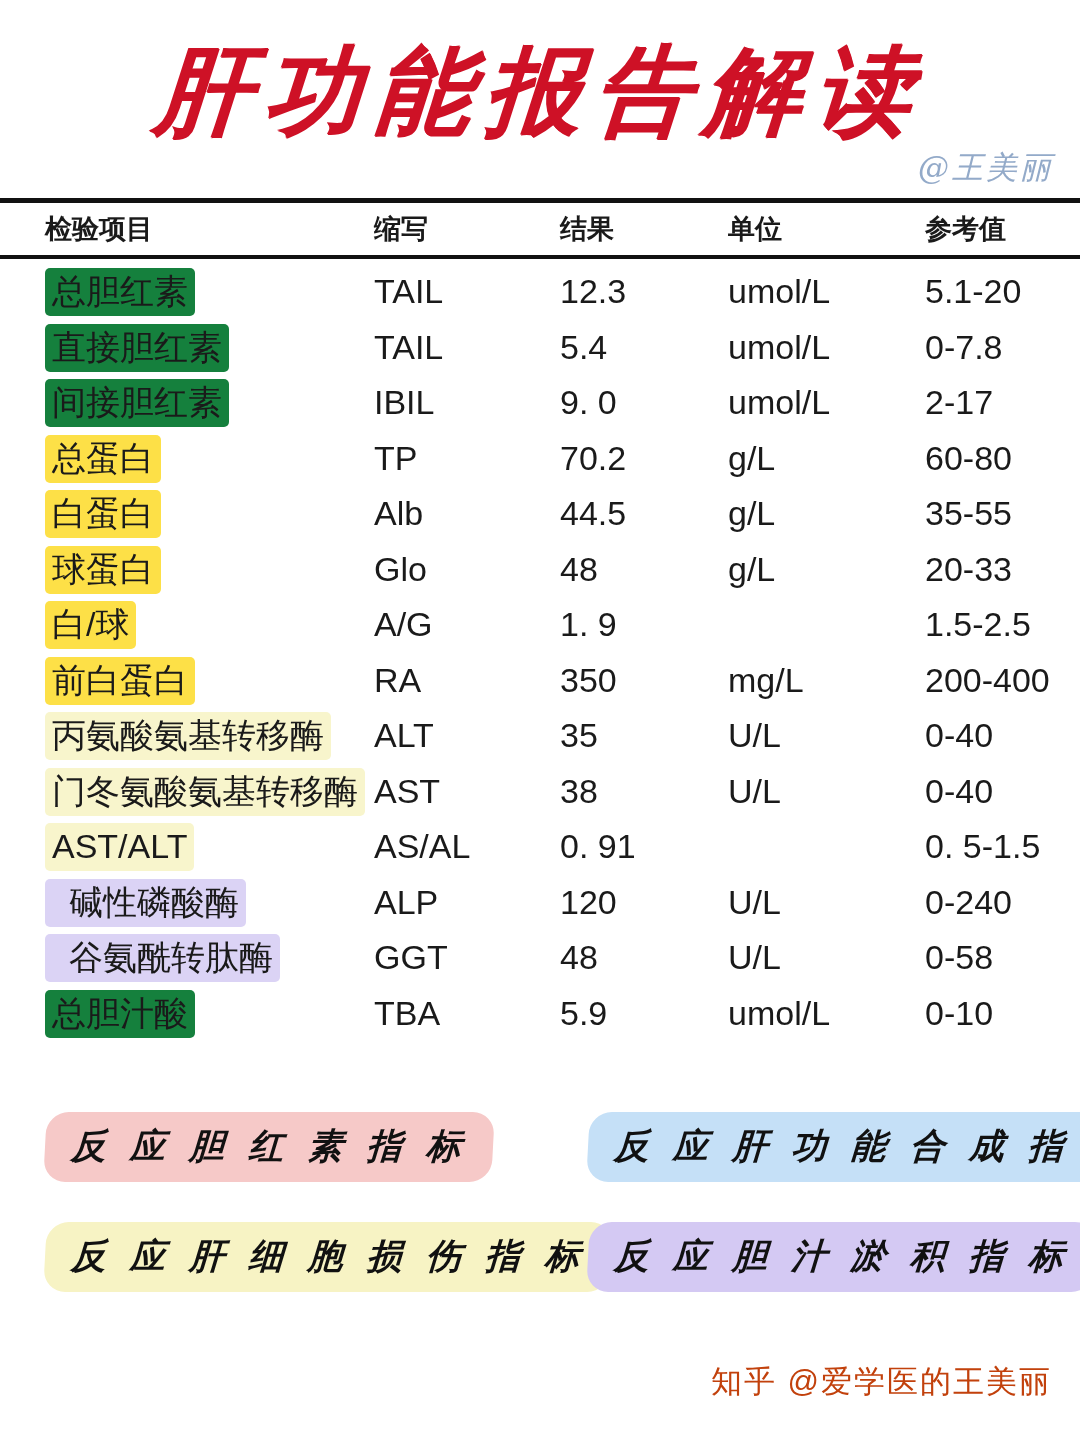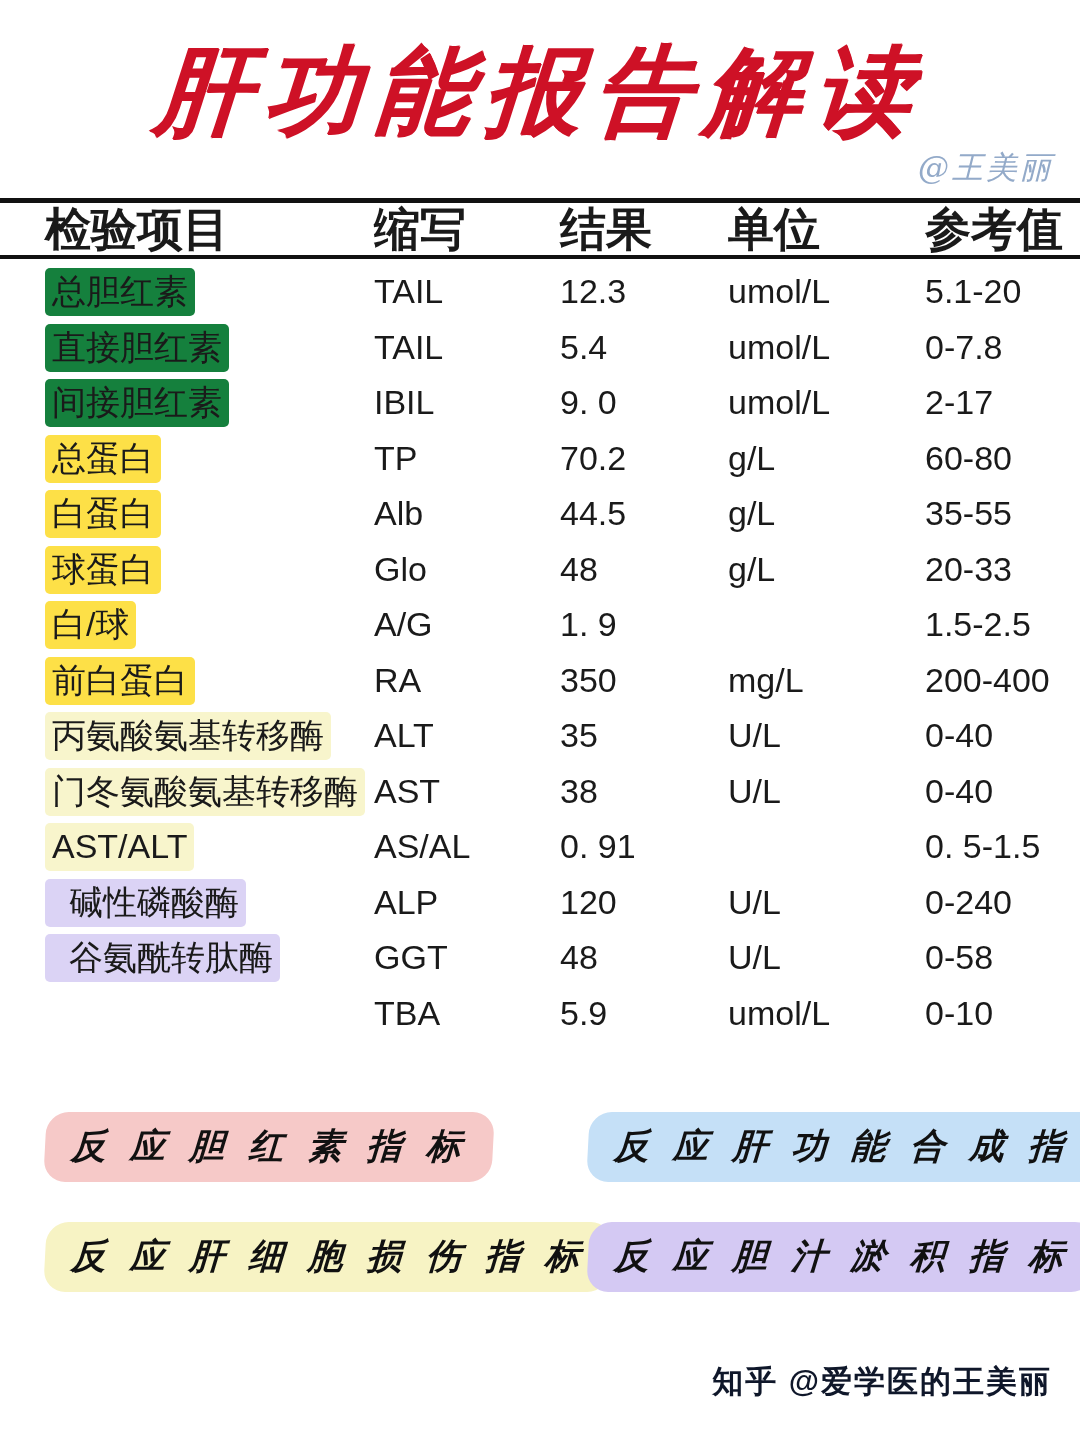--- a/index.html
+++ b/index.html
@@ -84,21 +84,21 @@
 
   .cell {
     position: absolute;
     top: 0;
     font-size: 34px;
     line-height: 46px;
     white-space: nowrap;
   }
   .thead .cell {
     font-weight: 700;
-    font-size: 46px;
+    font-size: 27px;
     line-height: 52px;
     top: 0;
   }
   .c-name  { left: 45px; }
   .c-abbr  { left: 374px; }
   .c-res   { left: 560px; }
   .c-unit  { left: 728px; text-align: center; }
   .c-ref   { left: 925px; }
 
   .hl {
@@ -139,24 +139,23 @@
   .lg-3 { left: 45px;  top: 124px; background: #F7F3C4; }
   .lg-4 { left: 588px; top: 124px; background: #D4C9F3; }
 
   
   .footer {
     position: absolute;
     right: 28px;
     bottom: 38px;
     font-size: 31px;
     line-height: 40px;
-    color: #0f172a;
+    color: #c2410c;
     letter-spacing: 2px;
     white-space: nowrap;
-    font-weight: bold;
   }
 </style>
 </head>
 <body>
 
 <div class="title-block">
   <div class="title-text">肝功能报告解读</div>
   <div class="title-signature">@王美丽</div>
 </div>
 
@@ -260,20 +259,21 @@
         <div class="cell c-ref">0-240</div>
       </div>
       <div class="row">
         <div class="cell c-name"><span class="hl hl-purple">谷氨酰转肽酶</span></div>
         <div class="cell c-abbr">GGT</div>
         <div class="cell c-res">48</div>
         <div class="cell c-unit">U/L</div>
         <div class="cell c-ref">0-58</div>
       </div>
       <div class="row">
+        <div class="cell c-name"><span class="hl hl-pink">总胆汁酸</span></div>
         <div class="cell c-abbr">TBA</div>
         <div class="cell c-res">5.9</div>
         <div class="cell c-unit">umol/L</div>
         <div class="cell c-ref">0-10</div>
       </div>
     </div>
 </div>
 
 <div class="legend" id="legend">
     <div class="legend-item lg-1">反 应 胆 红 素 指 标</div>

